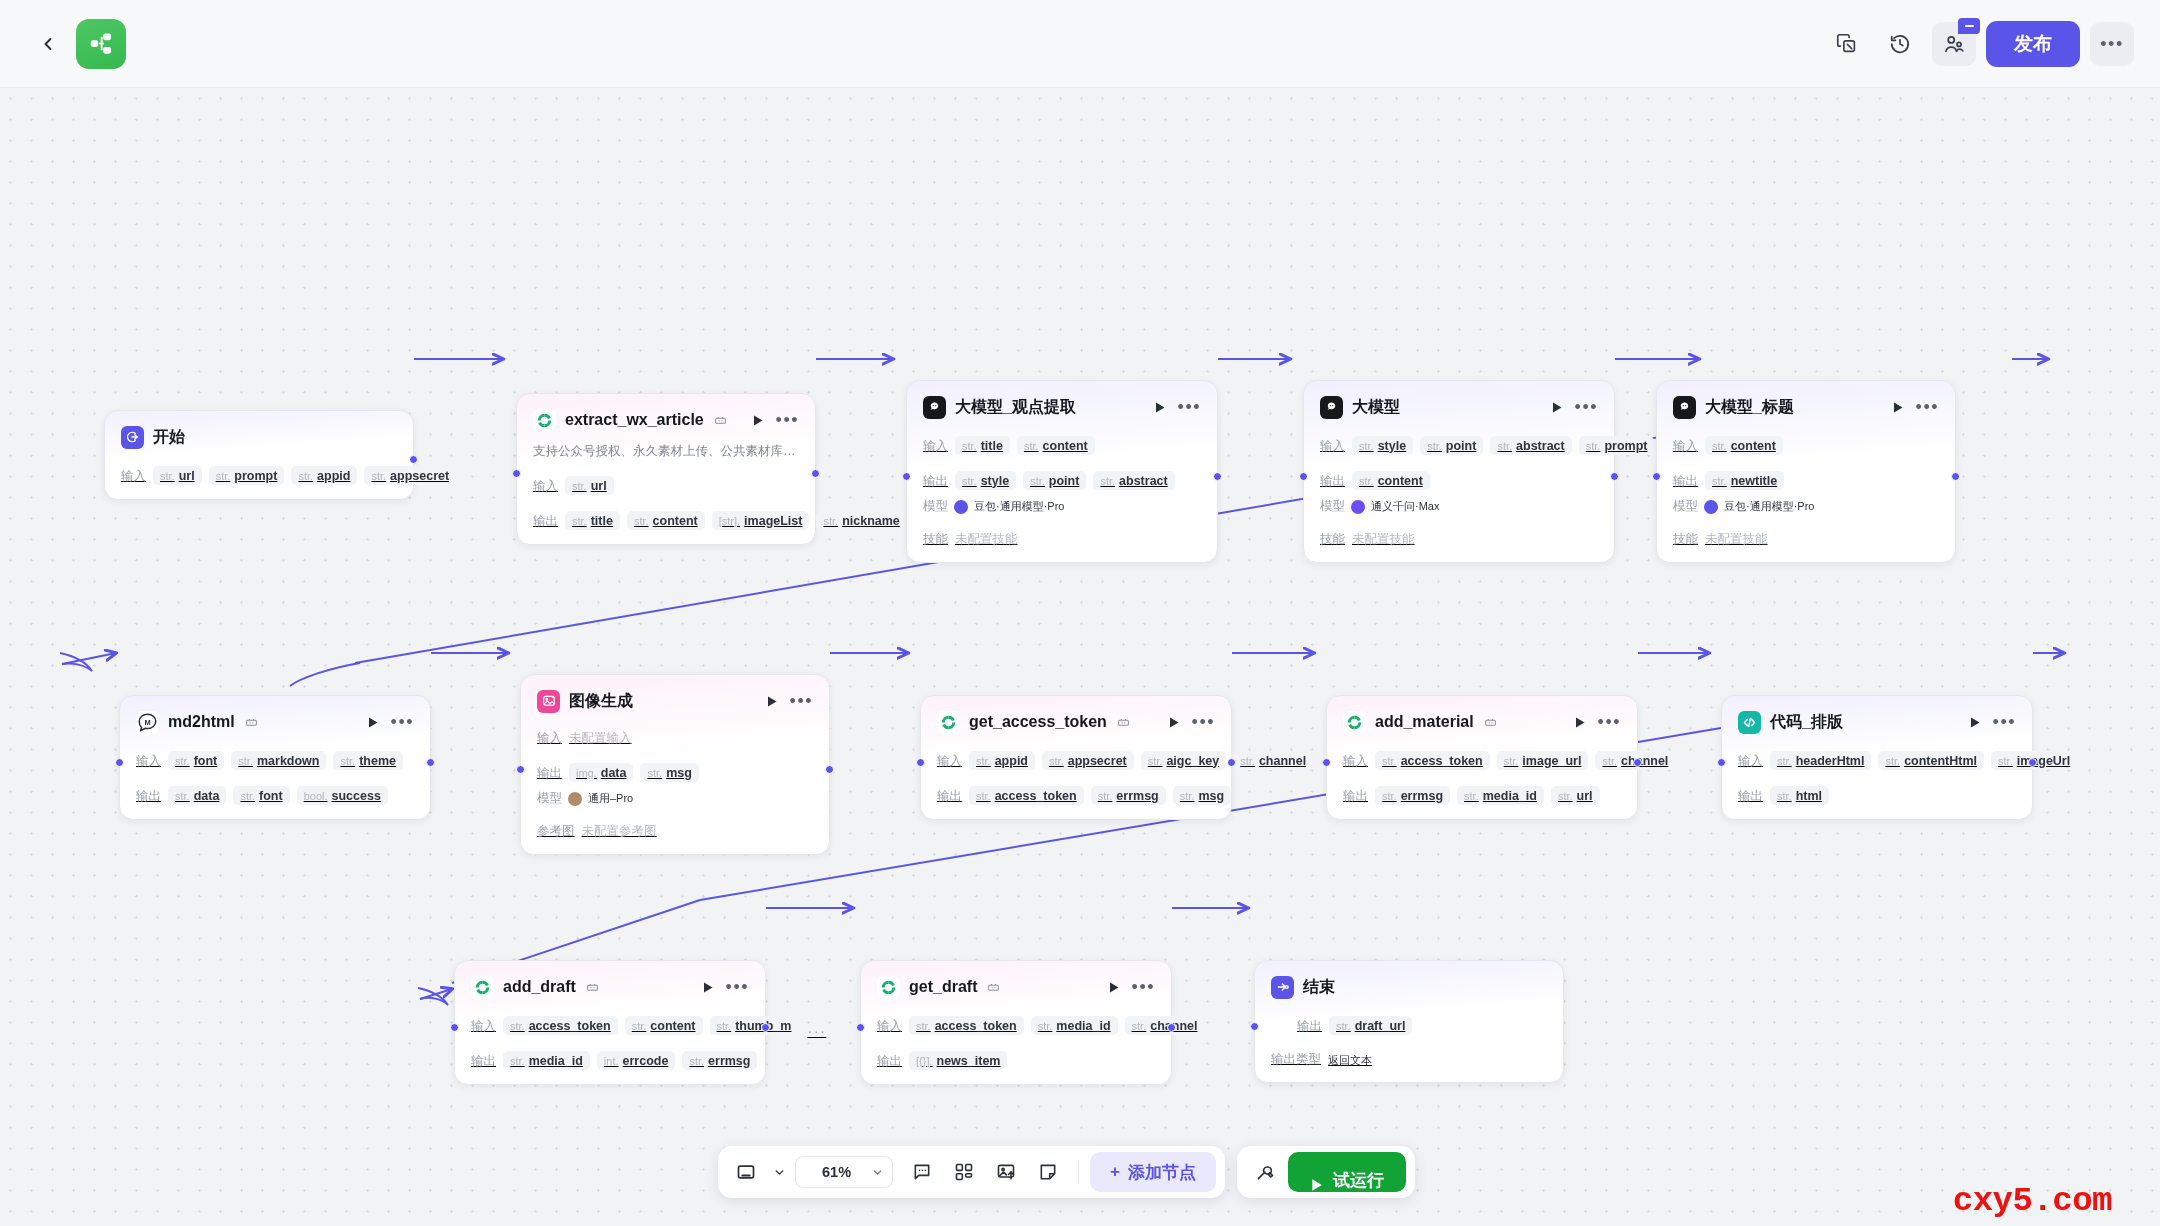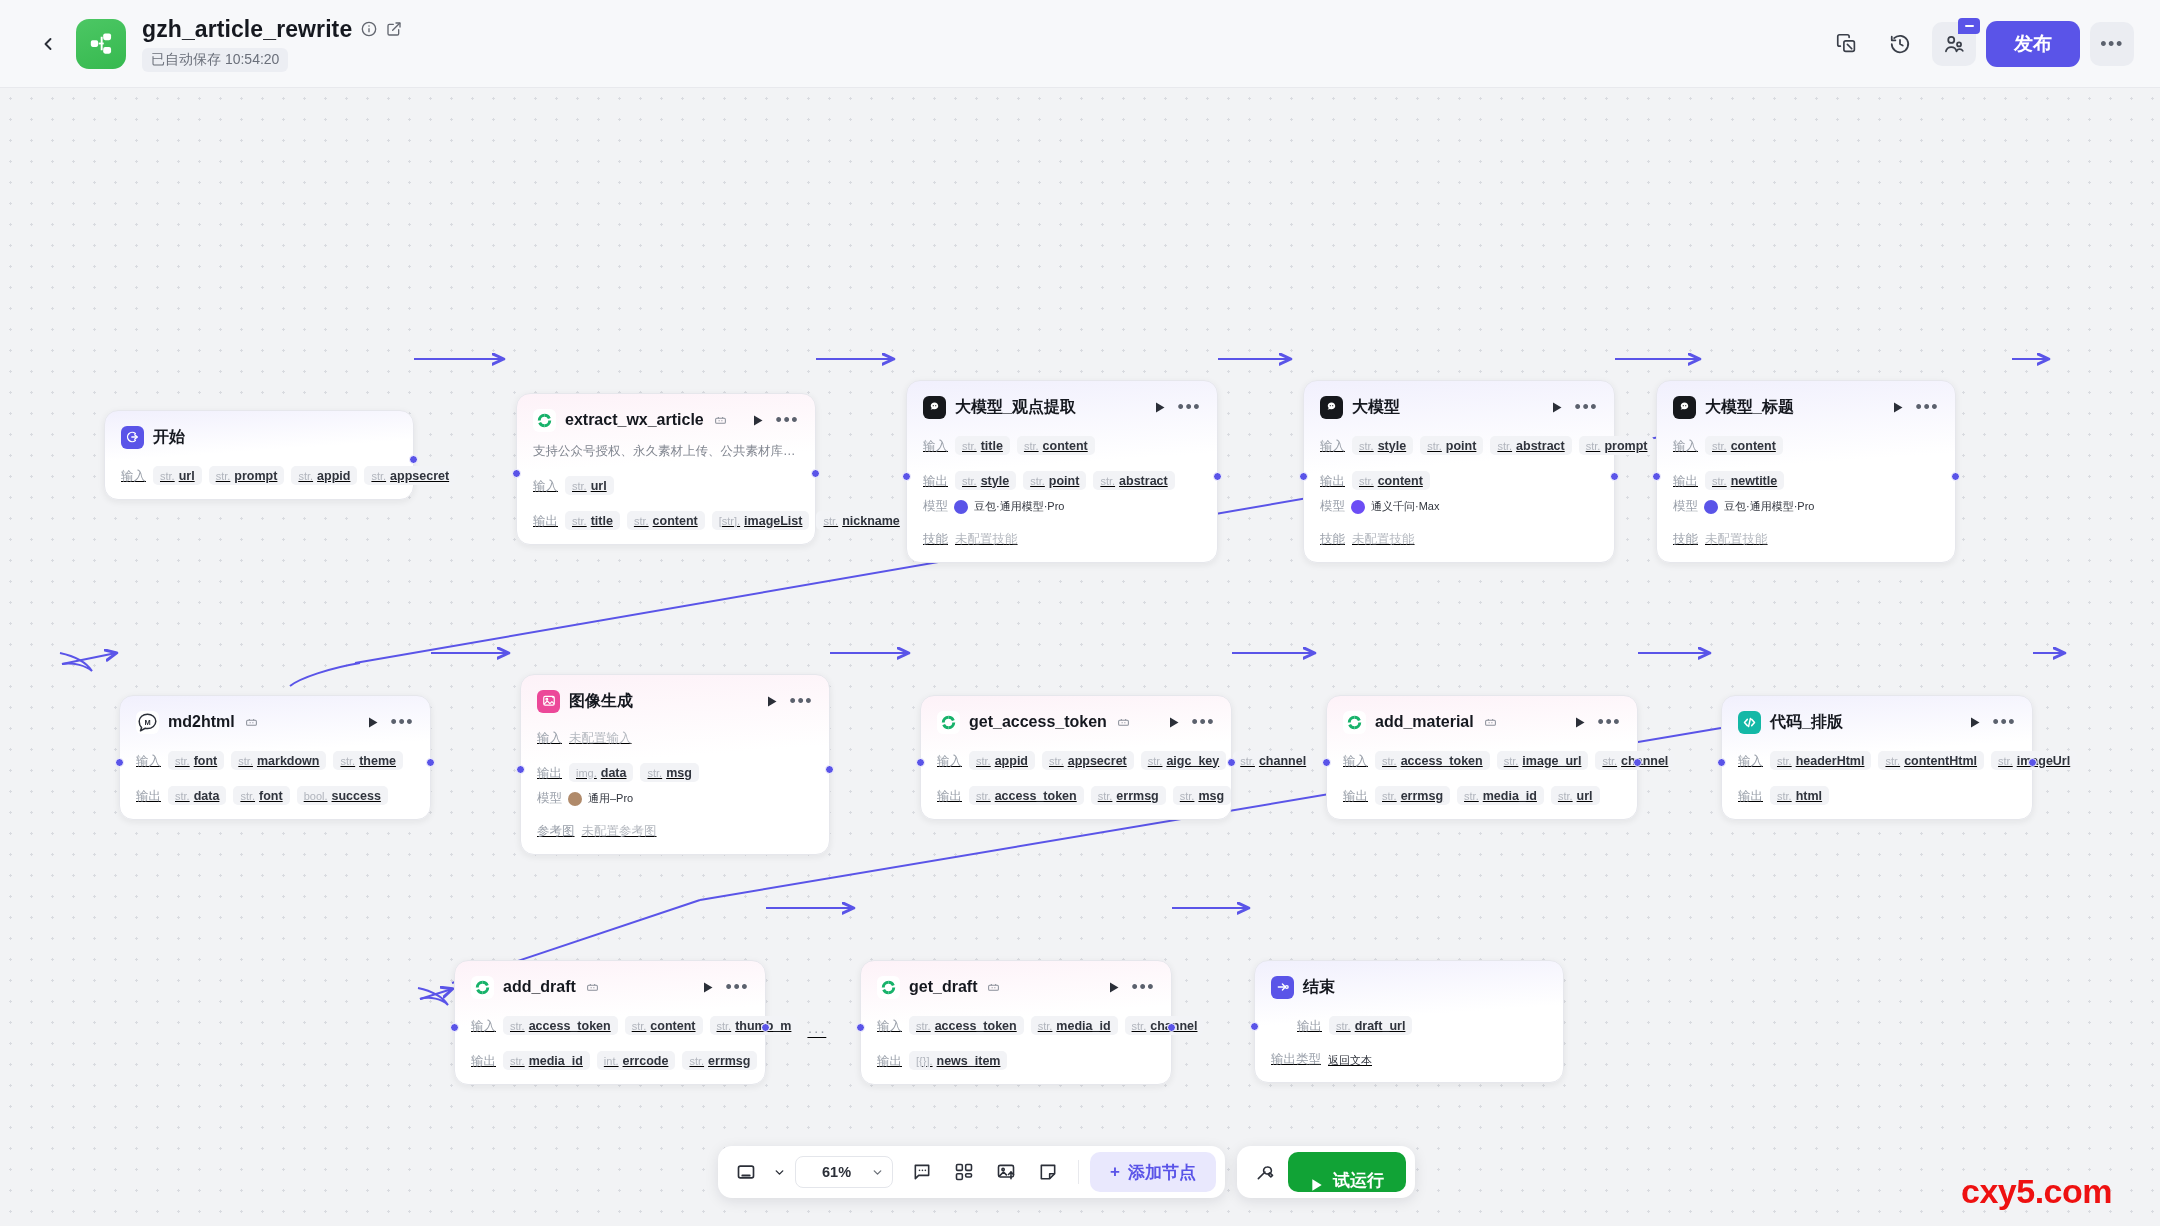--- a/index.html
+++ b/index.html
@@ -165,24 +165,24 @@
   }
 
   
   #watermark {
     position: absolute; right: 44px; bottom: 24px;
     font-size: 44px; font-weight: 700; color: rgba(255,255,255,.92);
     text-shadow: 1px 1px 0 #c9ccd2, -1px -1px 0 #d8dade;
     letter-spacing: 2px; pointer-events: none; white-space: nowrap;
   }
   #watermark2 {
-    position: absolute; right: 48px; bottom: 15px;
+    position: absolute; right: 48px; bottom: 6px;
     font-size: 34px; font-weight: 800; color: #ee1111;
     letter-spacing: -.5px; pointer-events: none; white-space: nowrap;
-    font-family: Liberation Sans, sans-serif;
+    font-family: Liberation Mono, monospace;
   }
 </style>
 </head>
 <body>
 
 <div id="topbar">
 
   <div class="back-btn">
     <svg width="20" height="20" viewBox="0 0 24 24" fill="none" stroke="currentColor" stroke-width="2.3" stroke-linecap="round" stroke-linejoin="round">
       <polyline points="15 18 9 12 15 6"></polyline>
@@ -192,40 +192,20 @@
   <div class="app-logo">
     <svg width="27" height="27" viewBox="0 0 24 24" fill="#fff">
       <rect x="2.5" y="9" width="6.5" height="6" rx="1.6"></rect>
       <rect x="13.5" y="3" width="7" height="6" rx="1.8"></rect>
       <rect x="13.5" y="15" width="7" height="6" rx="1.8"></rect>
       <rect x="9.5" y="11.2" width="4.5" height="1.6"></rect>
       <rect x="11.3" y="6" width="1.7" height="12"></rect>
     </svg>
   </div>
 
-  <div class="title-block">
-    <div class="title-row">
-      <span id="doc-title">gzh_article_rewrite</span>
-      <span class="ti-icon">
-        <svg width="16" height="16" viewBox="0 0 24 24" fill="none" stroke="currentColor" stroke-width="2">
-            <circle cx="12" cy="12" r="10"></circle>
-            <line x1="12" y1="11" x2="12" y2="17"></line>
-            <circle cx="12" cy="7.5" r="1.1" fill="currentColor" stroke="none"></circle>
-          </svg>
-      </span>
-      <span class="ti-icon">
-        <svg width="16" height="16" viewBox="0 0 24 24" fill="none" stroke="currentColor" stroke-width="2" stroke-linecap="round" stroke-linejoin="round">
-            <path d="M19 13v6a2 2 0 0 1-2 2H5a2 2 0 0 1-2-2V7a2 2 0 0 1 2-2h6"></path>
-            <path d="M15 3h6v6"></path>
-            <path d="M10 14L20.5 3.5"></path>
-          </svg>
-      </span>
-    </div>
-    <div class="save-chip">已自动保存 10:54:20</div>
-  </div>
 
   <div class="top-right">
     <div class="icon-btn">
       <svg width="21" height="21" viewBox="0 0 24 24" fill="none" stroke="currentColor" stroke-width="1.9" stroke-linecap="round" stroke-linejoin="round">
         <rect x="9" y="9" width="12" height="12" rx="2.2"></rect>
           <path d="M5 15H4a2 2 0 0 1-2-2V4a2 2 0 0 1 2-2h9a2 2 0 0 1 2 2v1"></path>
           <path d="M13 13l5 5"></path>
       </svg>
     </div>
     <div class="icon-btn">

